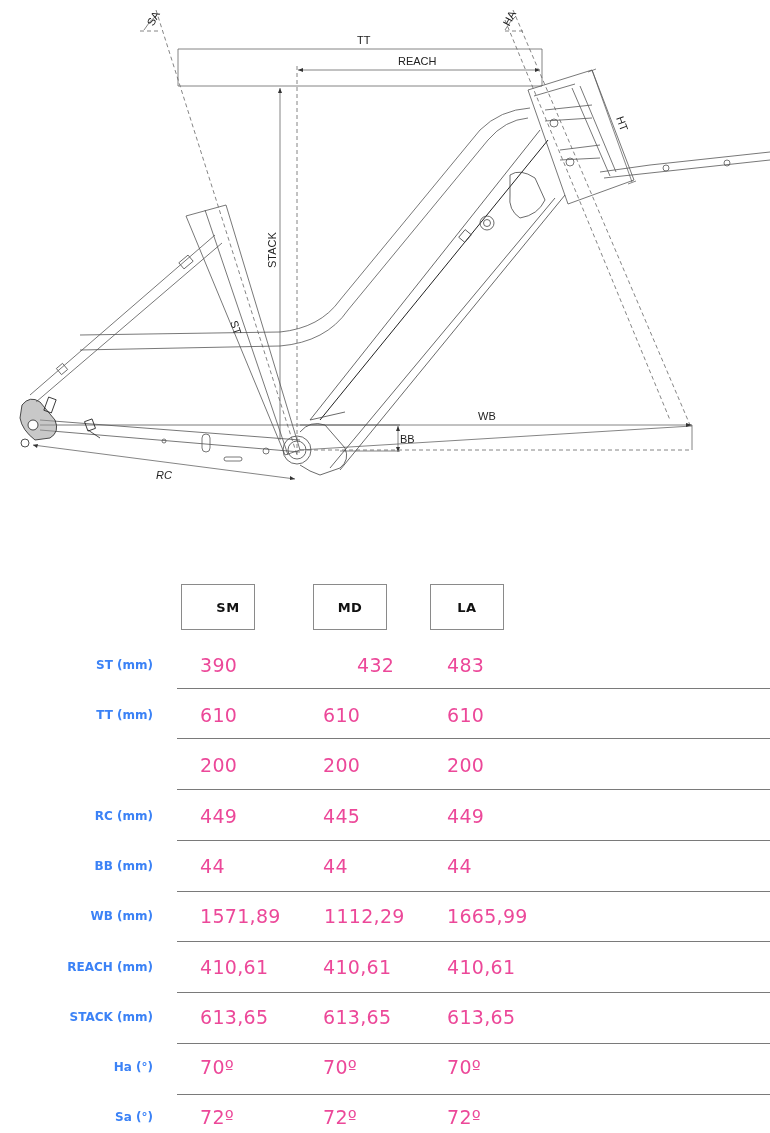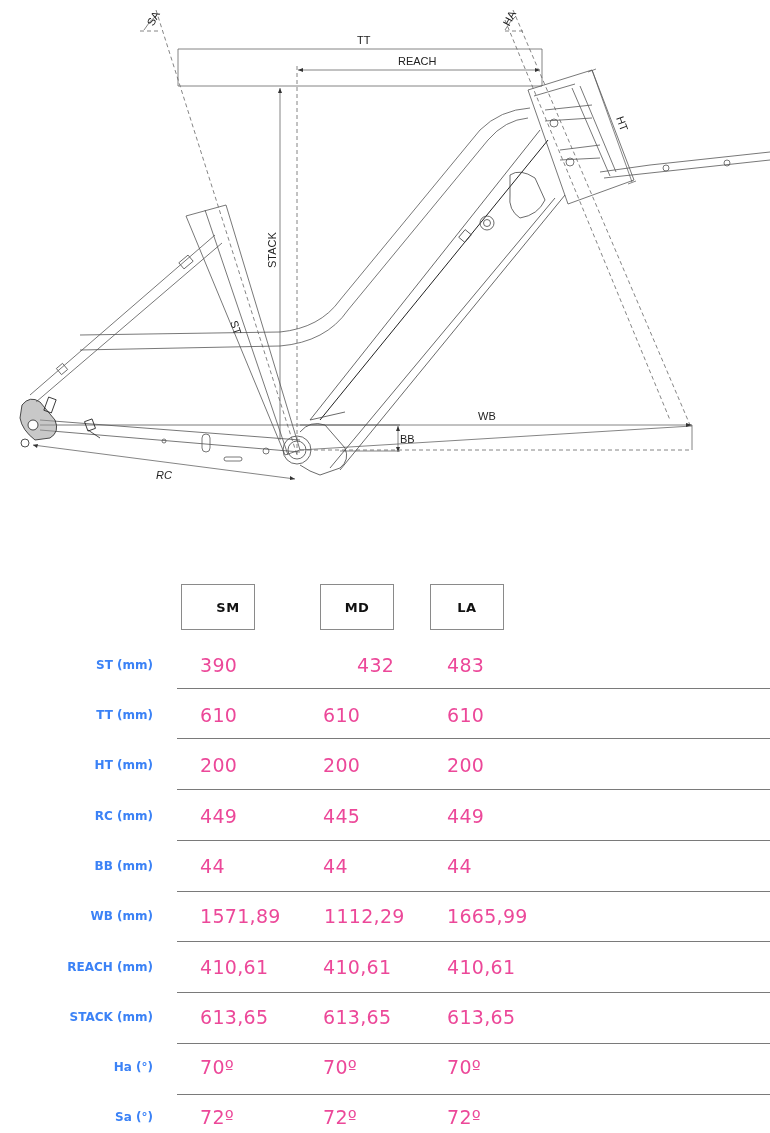--- a/index.html
+++ b/index.html
@@ -161,41 +161,40 @@
     <text class="dim-label" x="276" y="268" transform="rotate(-90 276 268)">STACK</text>
     <text class="dim-label" x="230" y="322" transform="rotate(72 230 322)">ST</text>
     <text class="dim-label" x="400" y="443">BB</text>
     <text class="dim-label" x="478" y="420">WB</text>
     <text class="dim-label" x="156" y="479" font-style="italic">RC</text>
   </svg>
 </div>
 
 <div class="geo-table">
   <div class="size-header" style="left:181px; width:74px;padding-left:20px;">SM</div>
-  <div class="size-header" style="left:320px; width:74px;">MD</div>
+  <div class="size-header" style="left:313px; width:74px;">MD</div>
   <div class="size-header" style="left:430px; width:74px;">LA</div>
 
   <div class="row" style="top:56px;">
     <div class="row-label">ST (mm)</div>
     <div class="cell" style="left:200px;">390</div>
     <div class="cell" style="left:331px;margin-left:26px;">432</div>
     <div class="cell" style="left:447px;">483</div>
   </div>
   <div class="row-divider" style="top:104px;"></div>
 
   <div class="row" style="top:106px;">
     <div class="row-label">TT (mm)</div>
     <div class="cell" style="left:200px;">610</div>
     <div class="cell" style="left:323px;">610</div>
     <div class="cell" style="left:447px;">610</div>
   </div>
   <div class="row-divider" style="top:154px;"></div>
 
   <div class="row" style="top:156px;">
-    <div class="row-label">HT (mm)</div>
     <div class="cell" style="left:200px;">200</div>
     <div class="cell" style="left:323px;">200</div>
     <div class="cell" style="left:447px;">200</div>
   </div>
   <div class="row-divider" style="top:205px;"></div>
 
   <div class="row" style="top:207px;">
     <div class="row-label">RC (mm)</div>
     <div class="cell" style="left:200px;">449</div>
     <div class="cell" style="left:323px;">445</div>

